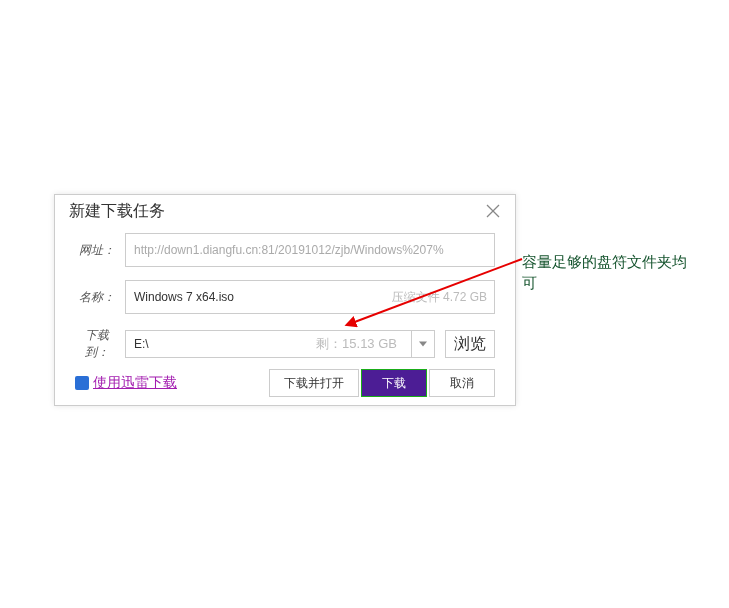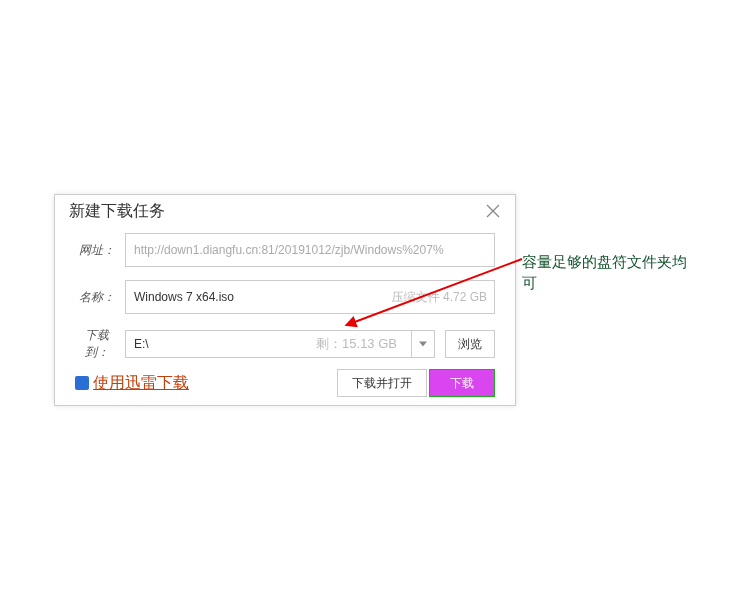--- a/index.html
+++ b/index.html
@@ -115,41 +115,41 @@
       justify-content: center;
       cursor: pointer;
     }
     .dropdown-btn svg { width: 8px; height: 6px; }
     .browse-btn {
       margin-left: 10px;
       width: 50px;
       height: 28px;
       border: 1px solid #cccccc;
       background: #fff;
-      font-size: 12px;
+      font-size: 16px;
       color: #333;
       cursor: pointer;
       font-family: inherit;
     }
     .footer {
       position: absolute;
       bottom: 0;
       left: 0;
       right: 0;
       height: 44px;
       display: flex;
       align-items: center;
       padding: 0 20px;
       justify-content: space-between;
     }
     .thunder-link {
       display: flex;
       align-items: center;
-      color: #c2410c;
-      font-size: 16px;
+      color: #a21caf;
+      font-size: 14px;
       cursor: pointer;
       text-decoration: underline;
     }
     .thunder-icon {
       width: 14px;
       height: 14px;
       background: #2a6fd6;
       margin-right: 4px;
       display: inline-block;
       border-radius: 2px;
@@ -163,21 +163,21 @@
       padding: 0 14px;
       border: 1px solid #cccccc;
       background: #fff;
       font-size: 12px;
       color: #333;
       cursor: pointer;
       font-family: inherit;
       min-width: 66px;
     }
     .footer-btn.primary {
-      background: #d946ef;
+      background: #4c1d95;
       border-color: #1aad19;
       color: #fff;
     }
     .annotation {
       position: absolute;
       left: 522px;
       top: 251px;
       color: #14532d;
       font-size: 15px;
       line-height: 1.4;
@@ -239,20 +239,21 @@
   </div>
 
   <div class="footer">
     <div class="thunder-link">
       <span class="thunder-icon"></span>
       <span>使用迅雷下载</span>
     </div>
     <div class="footer-buttons">
       <button class="footer-btn">下载并打开</button>
       <button class="footer-btn primary">下载</button>
+      <button class="footer-btn">取消</button>
     </div>
   </div>
 
 </div>
 
 <div class="annotation">容量足够的盘符文件夹均可</div>
 
 <svg class="arrow-svg" width="190" height="80">
   <defs>
     <marker id="arrowhead" markerWidth="8" markerHeight="8" refX="2" refY="3" orient="auto">

